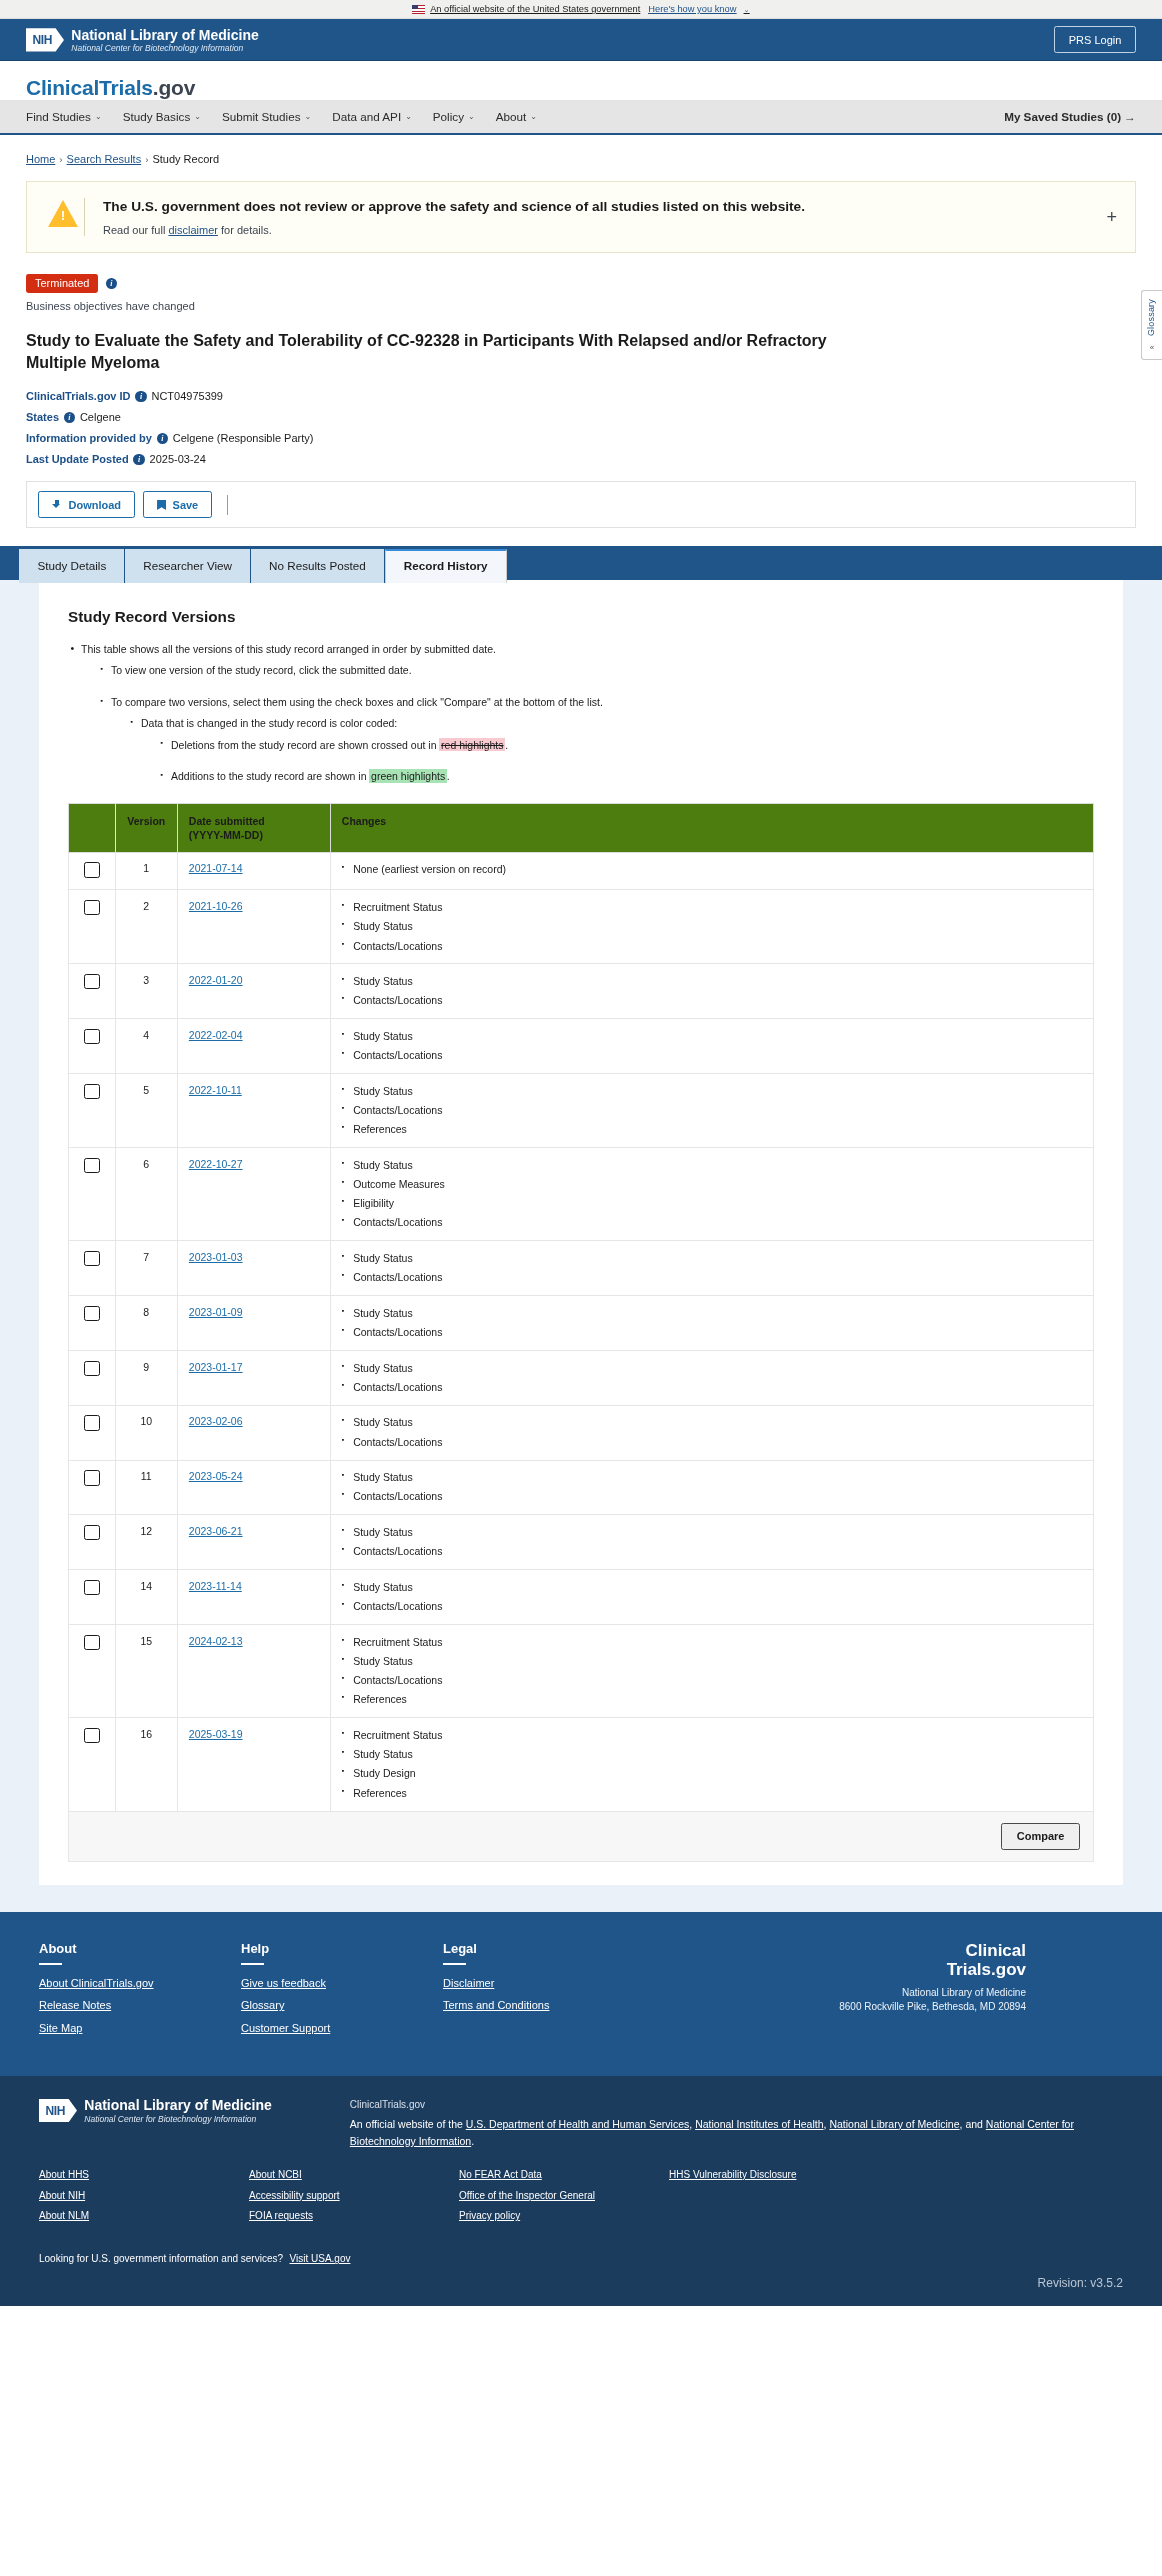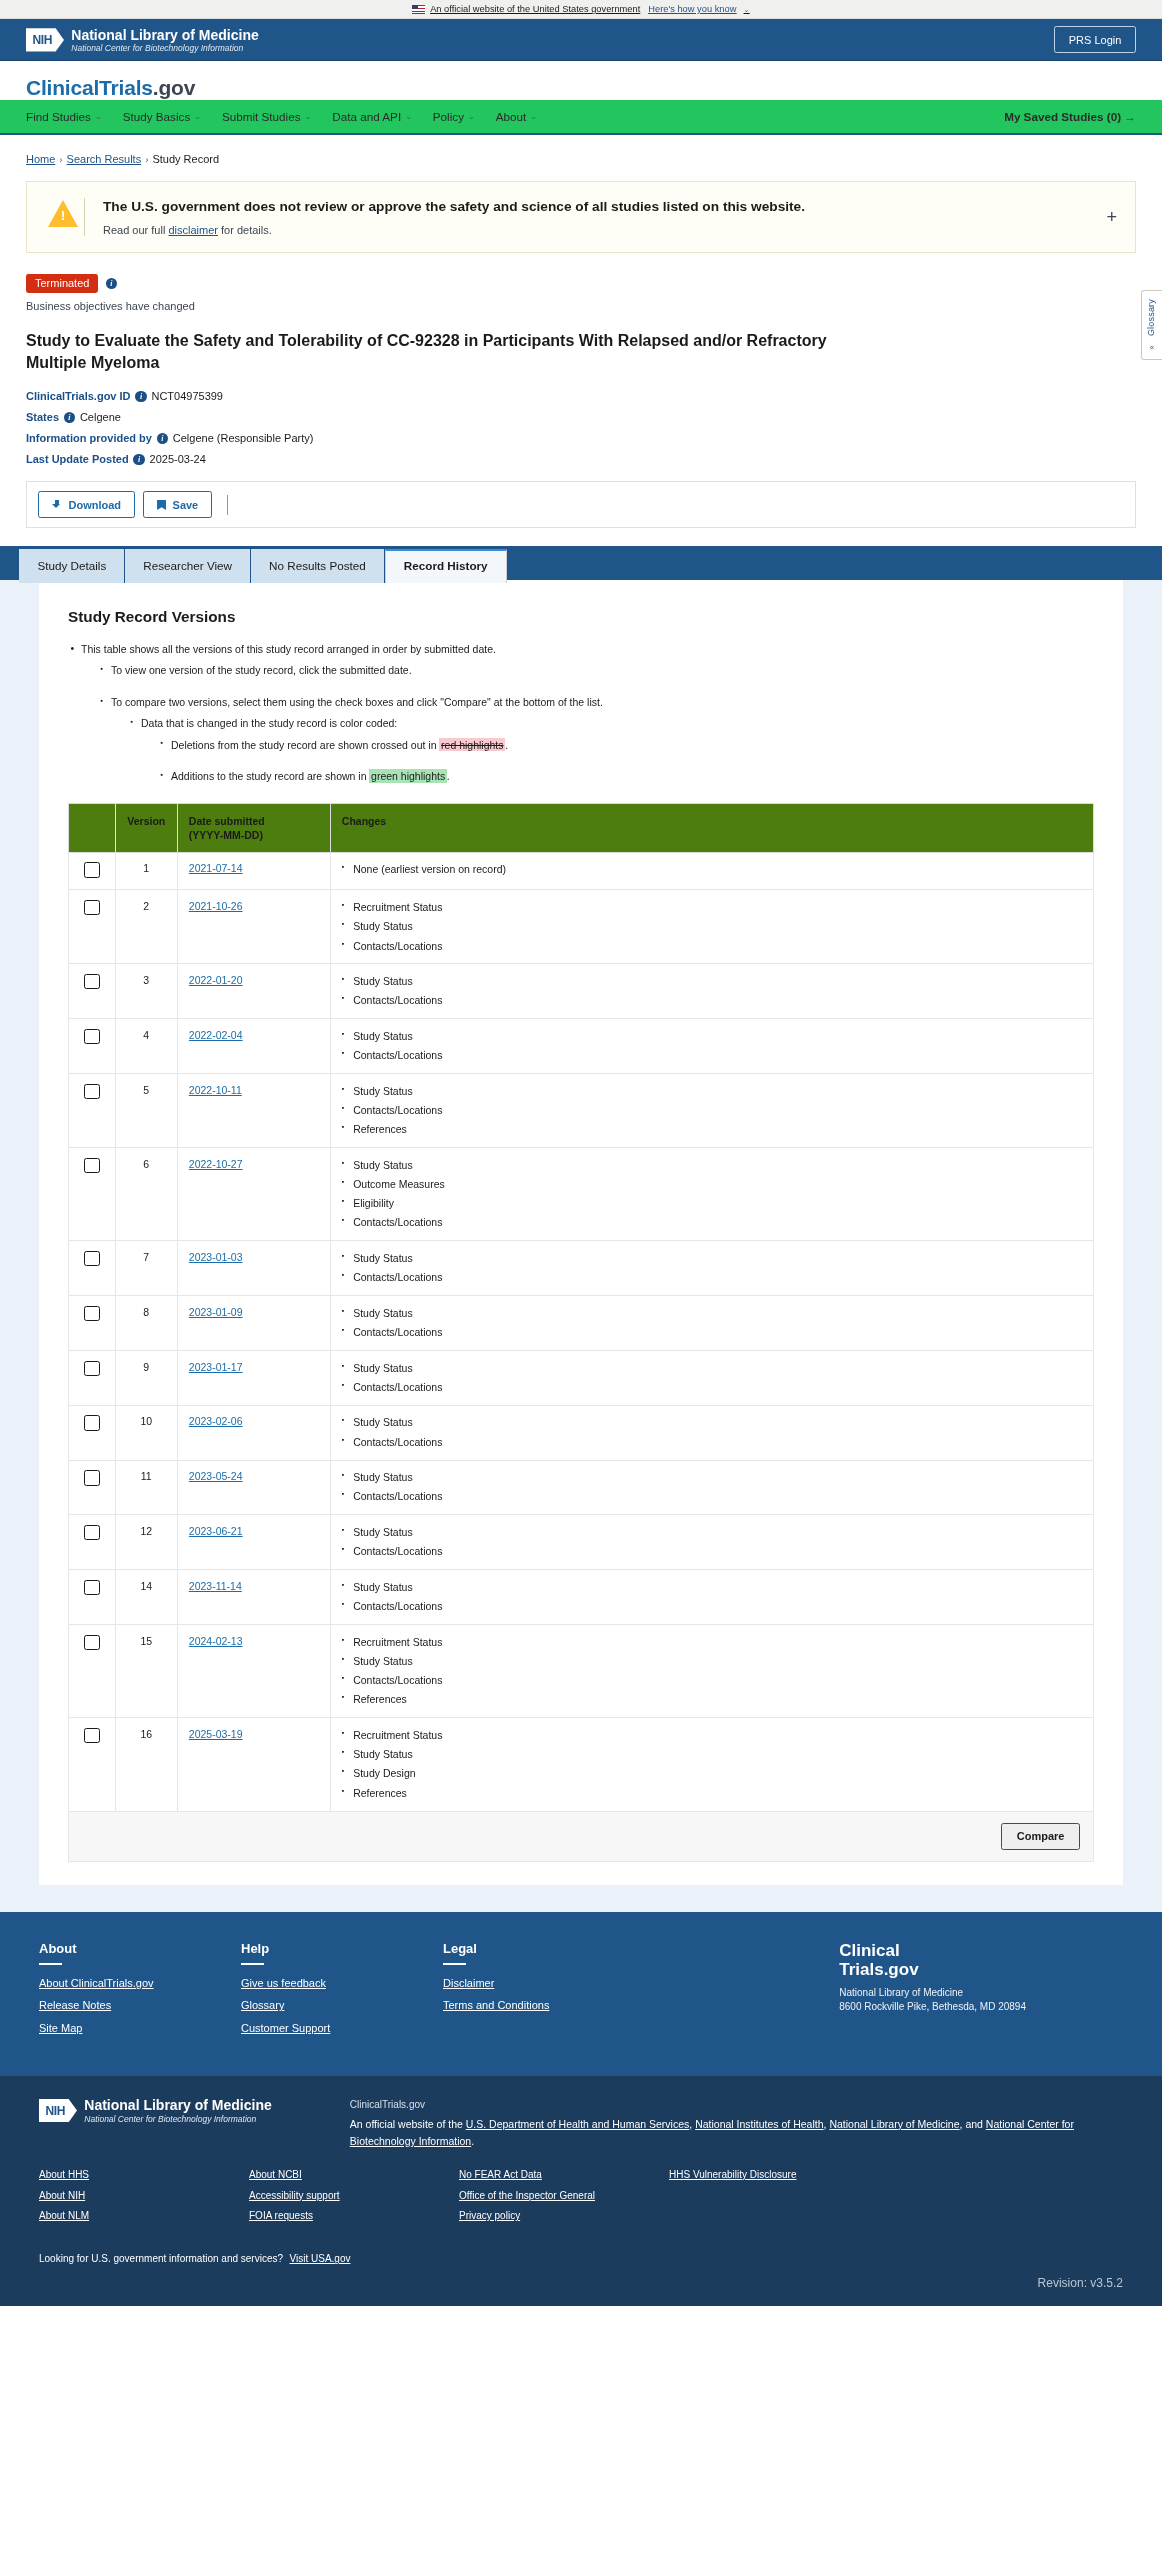--- a/index.html
+++ b/index.html
@@ -79,21 +79,21 @@
   }
 
   
   .site-head { padding: 14.5px 26px 0 26px; background: #fff; }
   .brand { font-size: 21px; font-weight: bold; letter-spacing: -0.2px; }
   .brand .b1 { color: #1b6ca8; }
   .brand .b2 { color: #3d4551; }
   .nav-row {
     display: flex; align-items: center; justify-content: space-between;
     padding: 9.7px 26px 0 26px;
-    background: #22c55e;
+    background: #e5e5e5;
     border-bottom: 2.4px solid #20558a;
   }
   .nav-items { display: flex; gap: 21px; }
   .nav-item {
     font-size: 11.7px; color: #2b2b2b; padding-bottom: 10.5px;
     cursor: pointer; display: flex; align-items: center; gap: 4px;
   }
   .nav-item .cv { font-size: 8px; color: #555; }
   .saved-studies {
     font-size: 11.7px; color: #2b2b2b; font-weight: bold;
@@ -326,21 +326,21 @@
     font-family: inherit;
     color: #1b1b1b;
   }
 
   
   .footer-main { background: #20558a; color: #fff; padding: 29px 39px 32px 39px; display: flex; }
   .f-col { width: 202px; }
   .f-head { font-size: 13px; font-weight: bold; margin-bottom: 7.3px; }
   .f-rule { width: 22.6px; height: 1.6px; background: #fff; margin-bottom: 12px; }
   .f-link { display: block; color: #fff; text-decoration: underline; font-size: 11px; margin-bottom: 10.5px; }
-  .f-brand { margin-left: auto; text-align: left; padding-right: 97px; }
+  .f-brand { margin-left: auto; text-align: right; padding-right: 97px; }
   .f-brand-title { font-size: 17px; font-weight: bold; line-height: 1.12; margin-bottom: 6.5px; }
   .f-addr { font-size: 10px; line-height: 1.45; color: #eef3f8; }
 
   .footer-dark { background: #1c3c5e; padding: 21px 39px 0 39px; }
   .fd-top { display: flex; gap: 32px; align-items: flex-start; padding-bottom: 19.4px; }
   .fd-nih { display: flex; align-items: center; gap: 7.3px; width: 307px; }
   .fd-text { font-size: 10.5px; line-height: 1.6; color: #fff; }
   .fd-text .small-ct { font-size: 10px; color: #d7e0ea; display:block; margin-bottom: 2.4px; }
   .fd-text a { color: #fff; text-decoration: underline; }
   .fd-links { display: flex; padding-bottom: 8px; }

